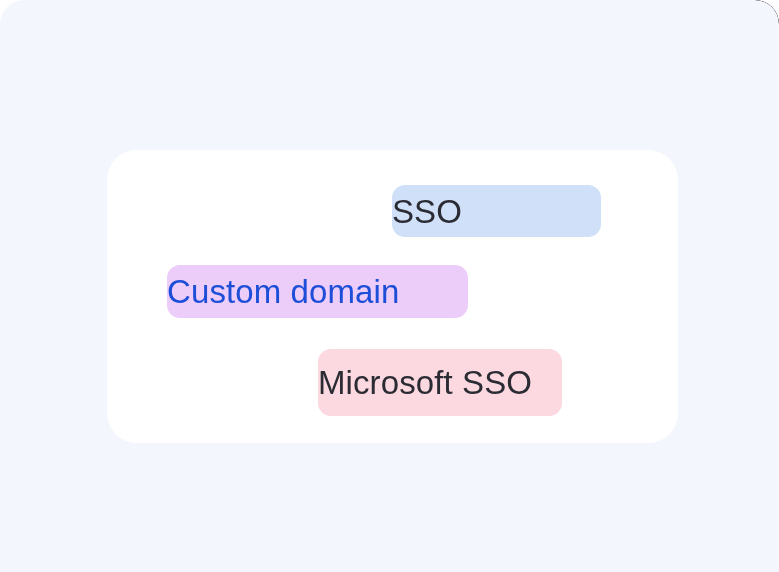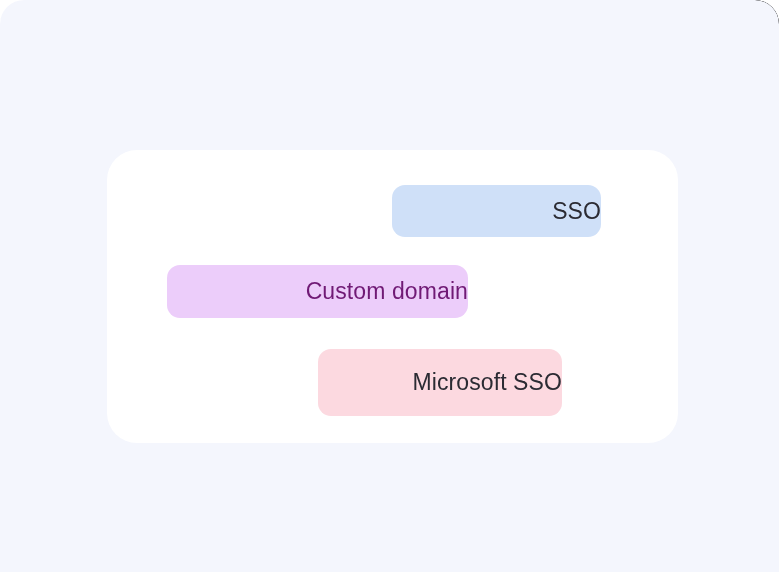--- a/index.html
+++ b/index.html
@@ -76,45 +76,45 @@
     background: #ffffff;
     border-radius: 30px;
     z-index: 1;
   }
 
   
   .pill {
     position: absolute;
     display: flex;
     align-items: center;
-    justify-content: flex-end;
+    justify-content: flex-start;
     border-radius: 13px;
     color: #2b2b33;
-    font-size: 23px;
+    font-size: 33px;
     line-height: 1;
     letter-spacing: 0.1px;
     white-space: nowrap;
     box-sizing: border-box;
   }
 </style>
 </head>
 <body>
 
 <div id="canvas" style="background: rgb(244, 246, 253);">
 
   <div class="corner-fill-tl"></div>
   <div class="corner-fill-tr"></div>
 
   <div id="card" style="background: rgb(255, 255, 255);">
 
     <div class="pill" id="pill-0" style="left: 285px; top: 35px; width: 209px; height: 52px; background: rgb(207, 224, 248); color: rgb(43, 43, 51);">
       <span>SSO</span>
     </div>
 
-    <div class="pill" id="pill-1" style="left: 60px; top: 115px; width: 301px; height: 53px; background: rgb(236, 205, 250); color: #701a75;">
+    <div class="pill" id="pill-1" style="left: 60px; top: 115px; width: 301px; height: 53px; background: rgb(236, 205, 250); color: #1d4ed8;">
       <span>Custom domain</span>
     </div>
 
     <div class="pill" id="pill-2" style="left: 211px; top: 199px; width: 244px; height: 67px; background: rgb(252, 217, 224); color: rgb(43, 43, 51);">
       <span>Microsoft SSO</span>
     </div>
 
   </div>
 </div>
 

